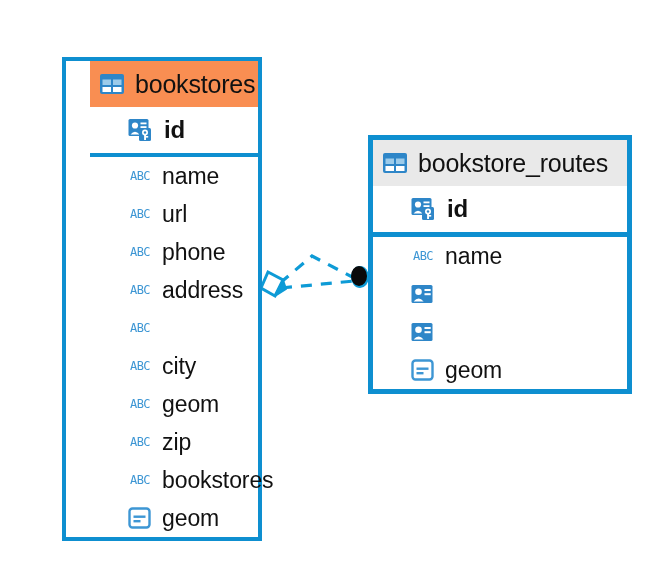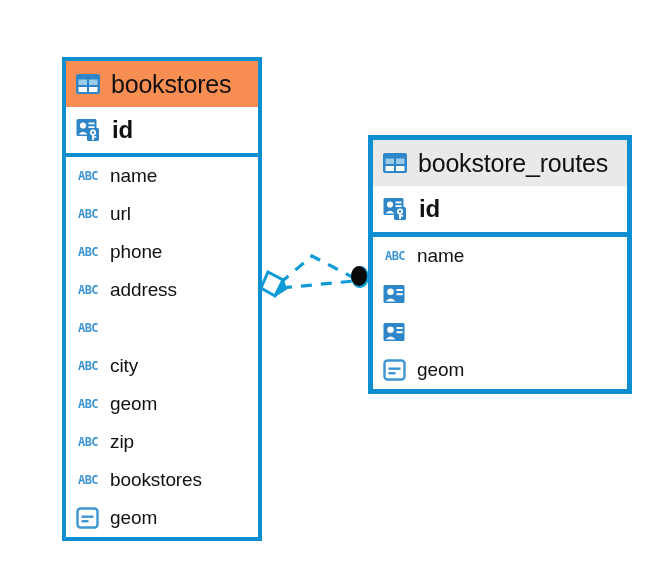--- a/index.html
+++ b/index.html
@@ -51,25 +51,26 @@
     border-bottom: 4px solid #0E8FD0;
   }
   .entity.right .pk-section { border-bottom-width: 5px; }
 
   .field-row {
     display: flex;
     align-items: center;
     box-sizing: border-box;
     padding: 0 9px;
     height: 38px;
+    margin-left: 28px;
   }
   .field-row.pk { height: 46px; }
 
   .field-label {
-    font-size: 19px;
+    font-size: 23px;
     color: #111111;
     white-space: nowrap;
     letter-spacing: -0.1px;
   }
   .field-row.pk .field-label { font-weight: bold; font-size: 24px; }
 
   .field-icon {
     width: 26px;
     height: 26px;
     margin-right: 9px;
@@ -83,21 +84,21 @@
     width: 28px;
     height: 28px;
     flex-basis: 28px;
   }
   .field-icon svg { display: block; }
 
   
   .abc-icon {
     font-family: "DejaVu Sans Mono", monospace;
     font-size: 12px;
-    font-weight: bold;
+    font-weight: normal;
     color: #3D96D4;
     letter-spacing: -0.5px;
     line-height: 1;
   }
 
   
   #connector {
     position: absolute;
     left: 0;
     top: 0;
@@ -119,21 +120,21 @@
       <path d="M 268 272 L 283 280 L 275 296 L 261 288 Z" fill="#ffffff" stroke="#0E9BD6" stroke-width="3"></path>
       <path d="M 275 296 L 283 280 L 286 289 Z" fill="#0E9BD6" stroke="#0E9BD6" stroke-width="2" stroke-linejoin="round"></path>
     </g>
 
     <g>
       <ellipse cx="360" cy="277" rx="9" ry="11" fill="#0E9BD6"></ellipse>
       <ellipse cx="359" cy="276" rx="8" ry="10" fill="#0A0A0A"></ellipse>
     </g>
   </svg>
 
-  <div class="entity left" style="left:62px; top:57px; width:200px;">
+  <div class="entity left" style="left:62px; top:57px; width:200px;padding-left:24px;">
 
     <div class="entity-header orange">
       <span class="field-icon">
         <svg width="26" height="22" viewBox="0 0 26 22">
           <rect x="1" y="1" width="24" height="20" rx="2" fill="#2E86C8"></rect>
           <rect x="3.5" y="6.5" width="8.5" height="5.5" fill="#9CCBEA"></rect>
           <rect x="14" y="6.5" width="8.5" height="5.5" fill="#9CCBEA"></rect>
           <rect x="3.5" y="14" width="8.5" height="5" fill="#ffffff"></rect>
           <rect x="14" y="14" width="8.5" height="5" fill="#ffffff"></rect>
         </svg>

